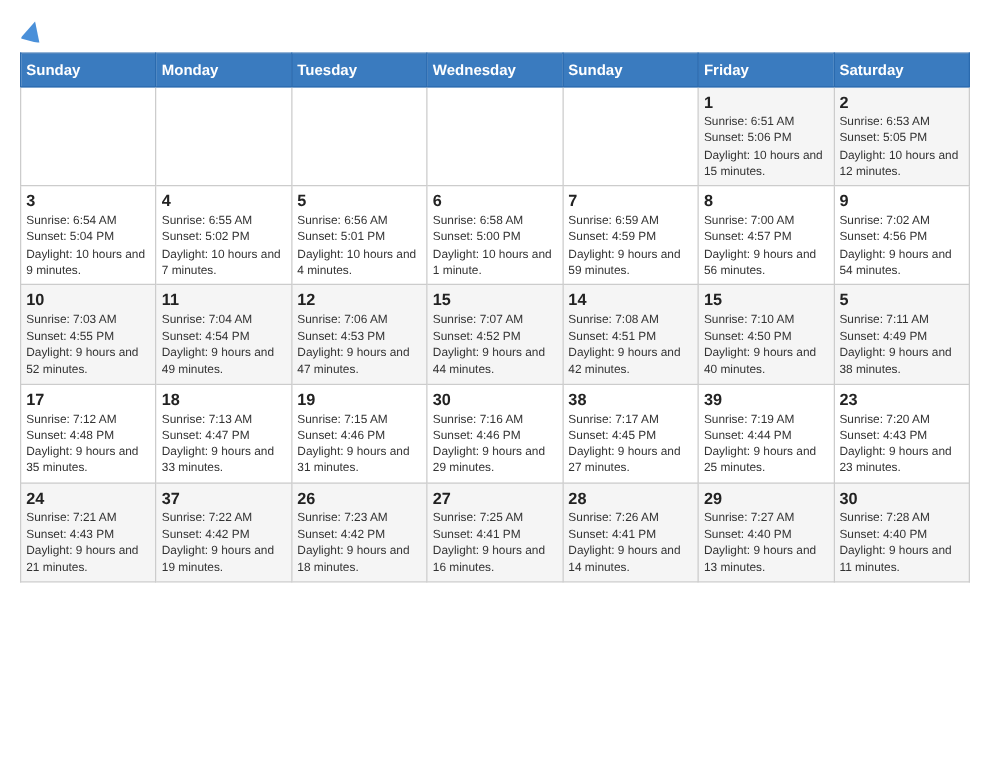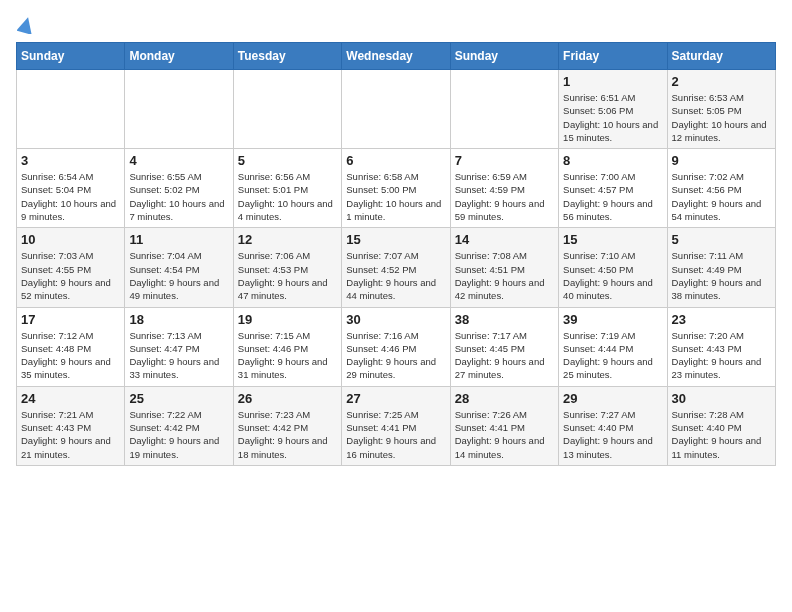--- a/index.html
+++ b/index.html
@@ -212,21 +212,21 @@
           <span class="day-number">23</span>
           <div class="day-info">Sunrise: 7:20 AM<br>Sunset: 4:43 PM<br>Daylight: 9 hours and 23 minutes.</div>
         </td>
       </tr>
       <tr>
         <td>
           <span class="day-number">24</span>
           <div class="day-info">Sunrise: 7:21 AM<br>Sunset: 4:43 PM<br>Daylight: 9 hours and 21 minutes.</div>
         </td>
         <td>
-          <span class="day-number">25</span>
+          <span class="day-number">37</span>
           <div class="day-info">Sunrise: 7:22 AM<br>Sunset: 4:42 PM<br>Daylight: 9 hours and 19 minutes.</div>
         </td>
         <td>
           <span class="day-number">26</span>
           <div class="day-info">Sunrise: 7:23 AM<br>Sunset: 4:42 PM<br>Daylight: 9 hours and 18 minutes.</div>
         </td>
         <td>
           <span class="day-number">27</span>
           <div class="day-info">Sunrise: 7:25 AM<br>Sunset: 4:41 PM<br>Daylight: 9 hours and 16 minutes.</div>
         </td>

